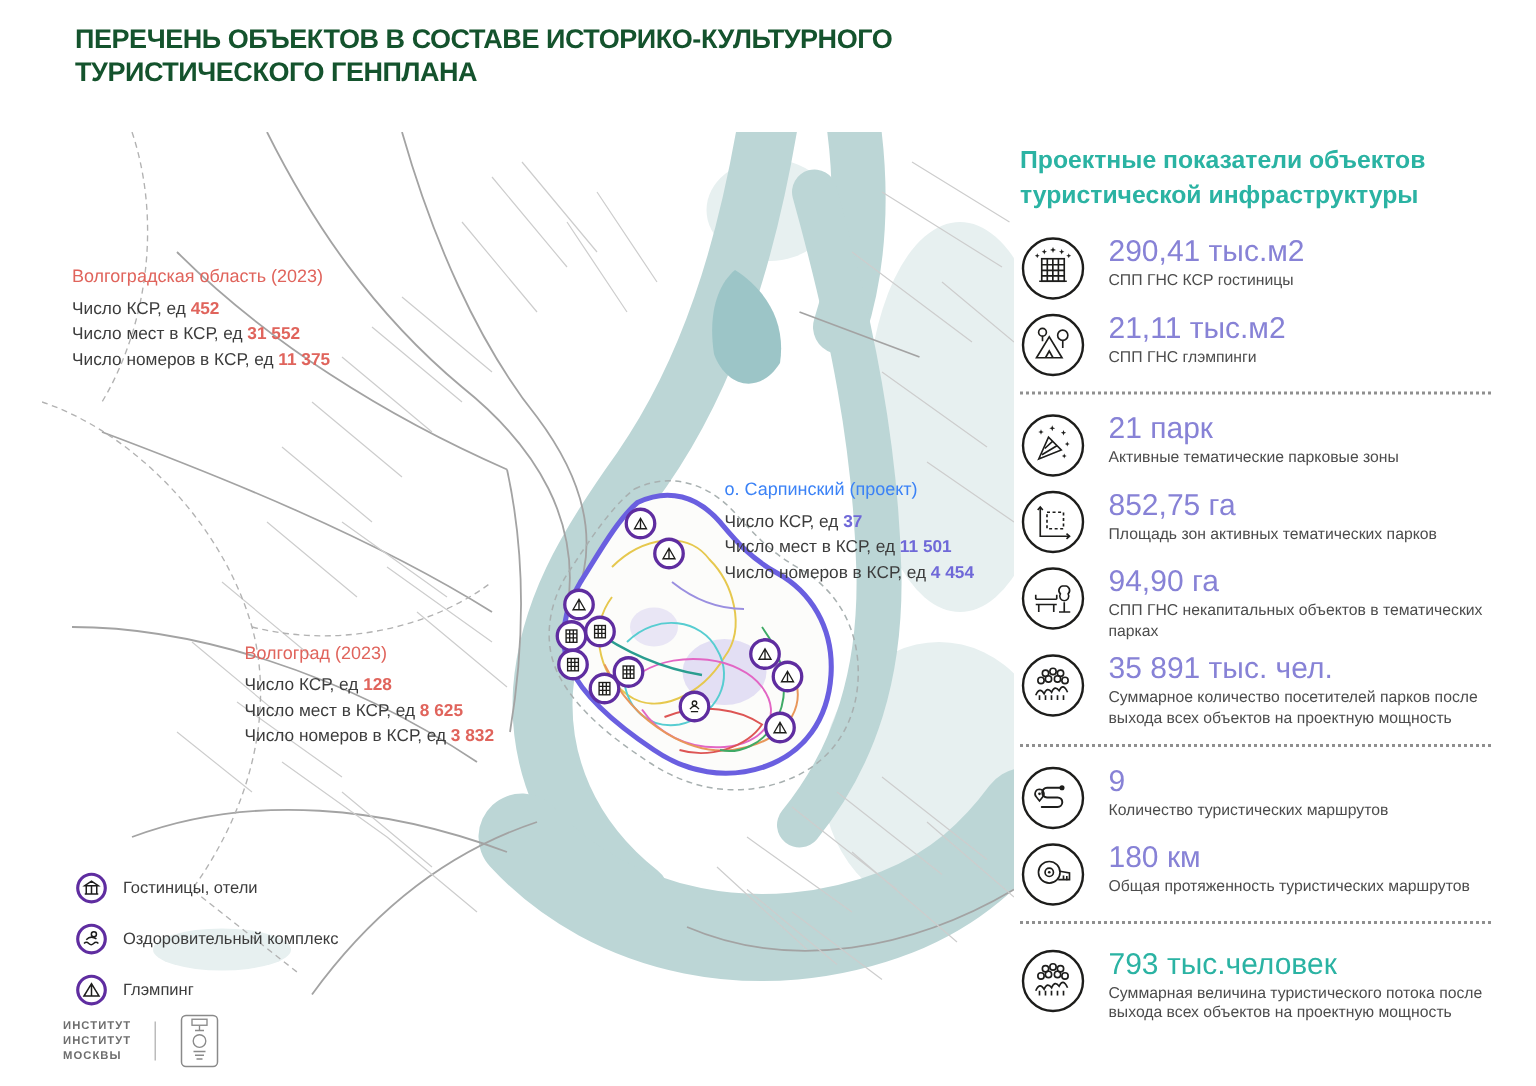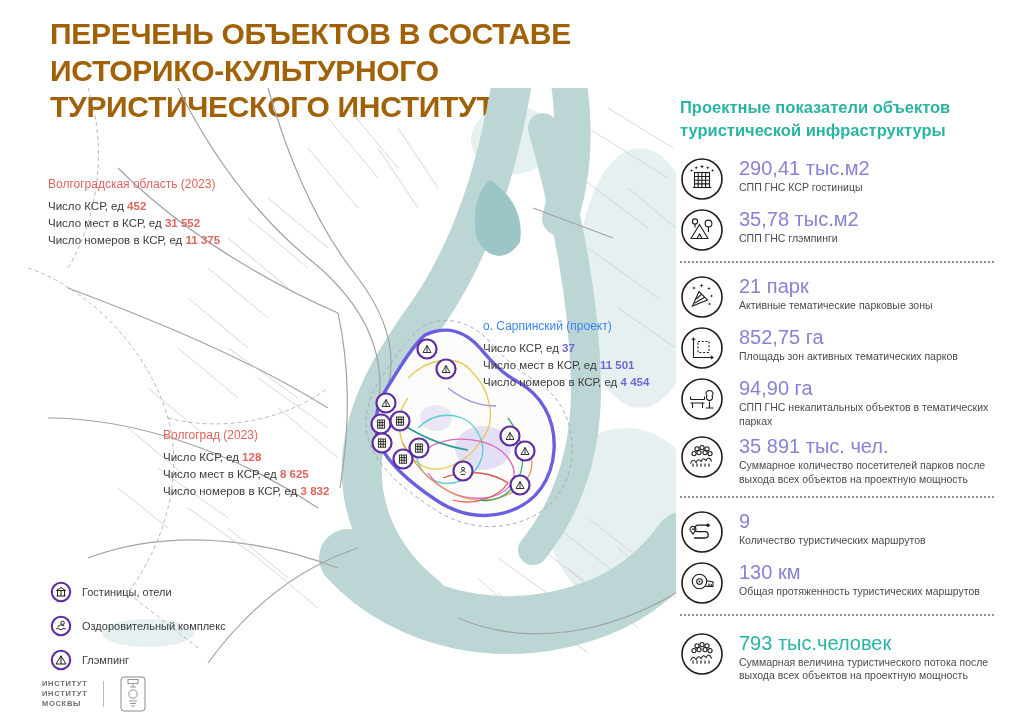--- a/index.html
+++ b/index.html
@@ -2,21 +2,21 @@
 <html><head>
 <meta charset="utf-8">
 <style>
   html,body{margin:0;padding:0;}
   body{
     width:1024px;height:724px;position:relative;overflow:hidden;
     background:#ffffff;font-family:"Liberation Sans",sans-serif;color:#3c3c3c;
   }
   .page-title{
     position:absolute;left:50px;top:16px;width:690px;
-    font-size:30px;font-weight:bold;line-height:1.22;color:#a16207;letter-spacing:-0.3px;
+    font-size:18px;font-weight:bold;line-height:1.22;color:#14532d;letter-spacing:-0.3px;
   }
   .map-wrap{position:absolute;left:28px;top:88px;width:648px;height:578px;}
   
   .anno{position:absolute;font-size:11.5px;line-height:1.45;color:#3c3c3c;white-space:nowrap;}
   .anno-title{font-weight:normal;font-size:12px;margin-bottom:5px;}
   .anno-value{font-weight:bold;}
   .anno.red .anno-title,.anno.red .anno-value{color:#e0645c;}
   .anno.purple .anno-title{color:#3b82f6;}
   .anno.purple .anno-value{color:#6f68d8;}
   
@@ -55,21 +55,21 @@
     </g>
     <g id="m-person" stroke="#1d1d1b" stroke-width="0.9" fill="none">
       <circle cx="0" cy="-2.2" r="1.5"></circle>
       <path d="M-3,1.8 q3,-4.2 6,0 M-2.4,3.4 H2.4"></path>
     </g>
   </defs>
 </svg>
 
 <div class="page-title">
   <div>ПЕРЕЧЕНЬ ОБЪЕКТОВ В СОСТАВЕ ИСТОРИКО-КУЛЬТУРНОГО</div>
-  <div>ТУРИСТИЧЕСКОГО ИНСТИТУТ</div>
+  <div>ТУРИСТИЧЕСКОГО ГЕНПЛАНА</div>
 </div>
 
 <div class="map-wrap">
   <svg width="648" height="578" viewBox="0 0 648 578">
 
     <g fill="#e7f0f0">
       <ellipse cx="612" cy="190" rx="62" ry="130"></ellipse>
       <ellipse cx="598" cy="430" rx="78" ry="90"></ellipse>
       <ellipse cx="485" cy="52" rx="42" ry="34"></ellipse>
       <ellipse cx="120" cy="545" rx="46" ry="14"></ellipse>
@@ -262,21 +262,21 @@
       <circle cx="22" cy="22" r="20" fill="none" stroke="#1d1d1b" stroke-width="1.6"></circle>
       <g fill="none" stroke="#1d1d1b" stroke-width="1.1">
         <circle cx="28.5" cy="15.5" r="3.4"></circle>
         <path d="M28.5,19 V24"></path>
         <circle cx="15" cy="13.5" r="2.6"></circle>
         <path d="M15,16 V19.5"></path>
         <path d="M11,30.5 L19.5,16.5 L28,30.5 Z M17,30.5 L19.5,26 L22,30.5"></path>
       </g>
     </svg>
     <div>
-      <div class="stat-value">35,78 тыс.м2</div>
+      <div class="stat-value">21,11 тыс.м2</div>
       <div class="stat-caption">СПП ГНС глэмпинги</div>
     </div>
   </div>
 
   <div class="divider"></div>
 
   <div class="stat">
     <svg class="stat-icon" width="44" height="44" viewBox="0 0 44 44">
       <circle cx="22" cy="22" r="20" fill="none" stroke="#1d1d1b" stroke-width="1.6"></circle>
       <g fill="none" stroke="#1d1d1b" stroke-width="1.1">
@@ -371,21 +371,21 @@
       <circle cx="22" cy="22" r="20" fill="none" stroke="#1d1d1b" stroke-width="1.6"></circle>
       <g fill="none" stroke="#1d1d1b" stroke-width="1.1">
         <circle cx="19.5" cy="20.5" r="7.2"></circle>
         <circle cx="19.5" cy="20.5" r="2.8"></circle>
         <path d="M26.6,19.8 L33,21 V25.4 H25.5"></path>
         <path d="M29,22.6 v2.8 M31.2,23 v2.8"></path>
       </g>
       <circle cx="19.5" cy="20.5" r="0.9" fill="#1d1d1b"></circle>
     </svg>
     <div>
-      <div class="stat-value">130 км</div>
+      <div class="stat-value">180 км</div>
       <div class="stat-caption">Общая протяженность туристических маршрутов</div>
     </div>
   </div>
 
   <div class="divider" style="margin-bottom:16px"></div>
 
   <div class="stat">
     <svg class="stat-icon" width="44" height="44" viewBox="0 0 44 44">
       <circle cx="22" cy="22" r="20" fill="none" stroke="#1d1d1b" stroke-width="1.6"></circle>
       <g fill="none" stroke="#1d1d1b" stroke-width="1.1">

